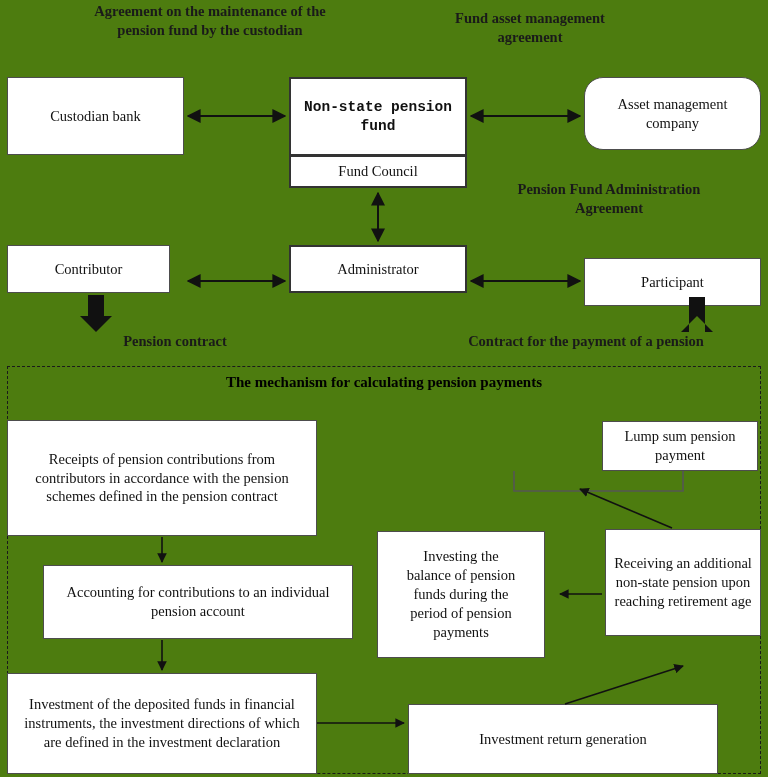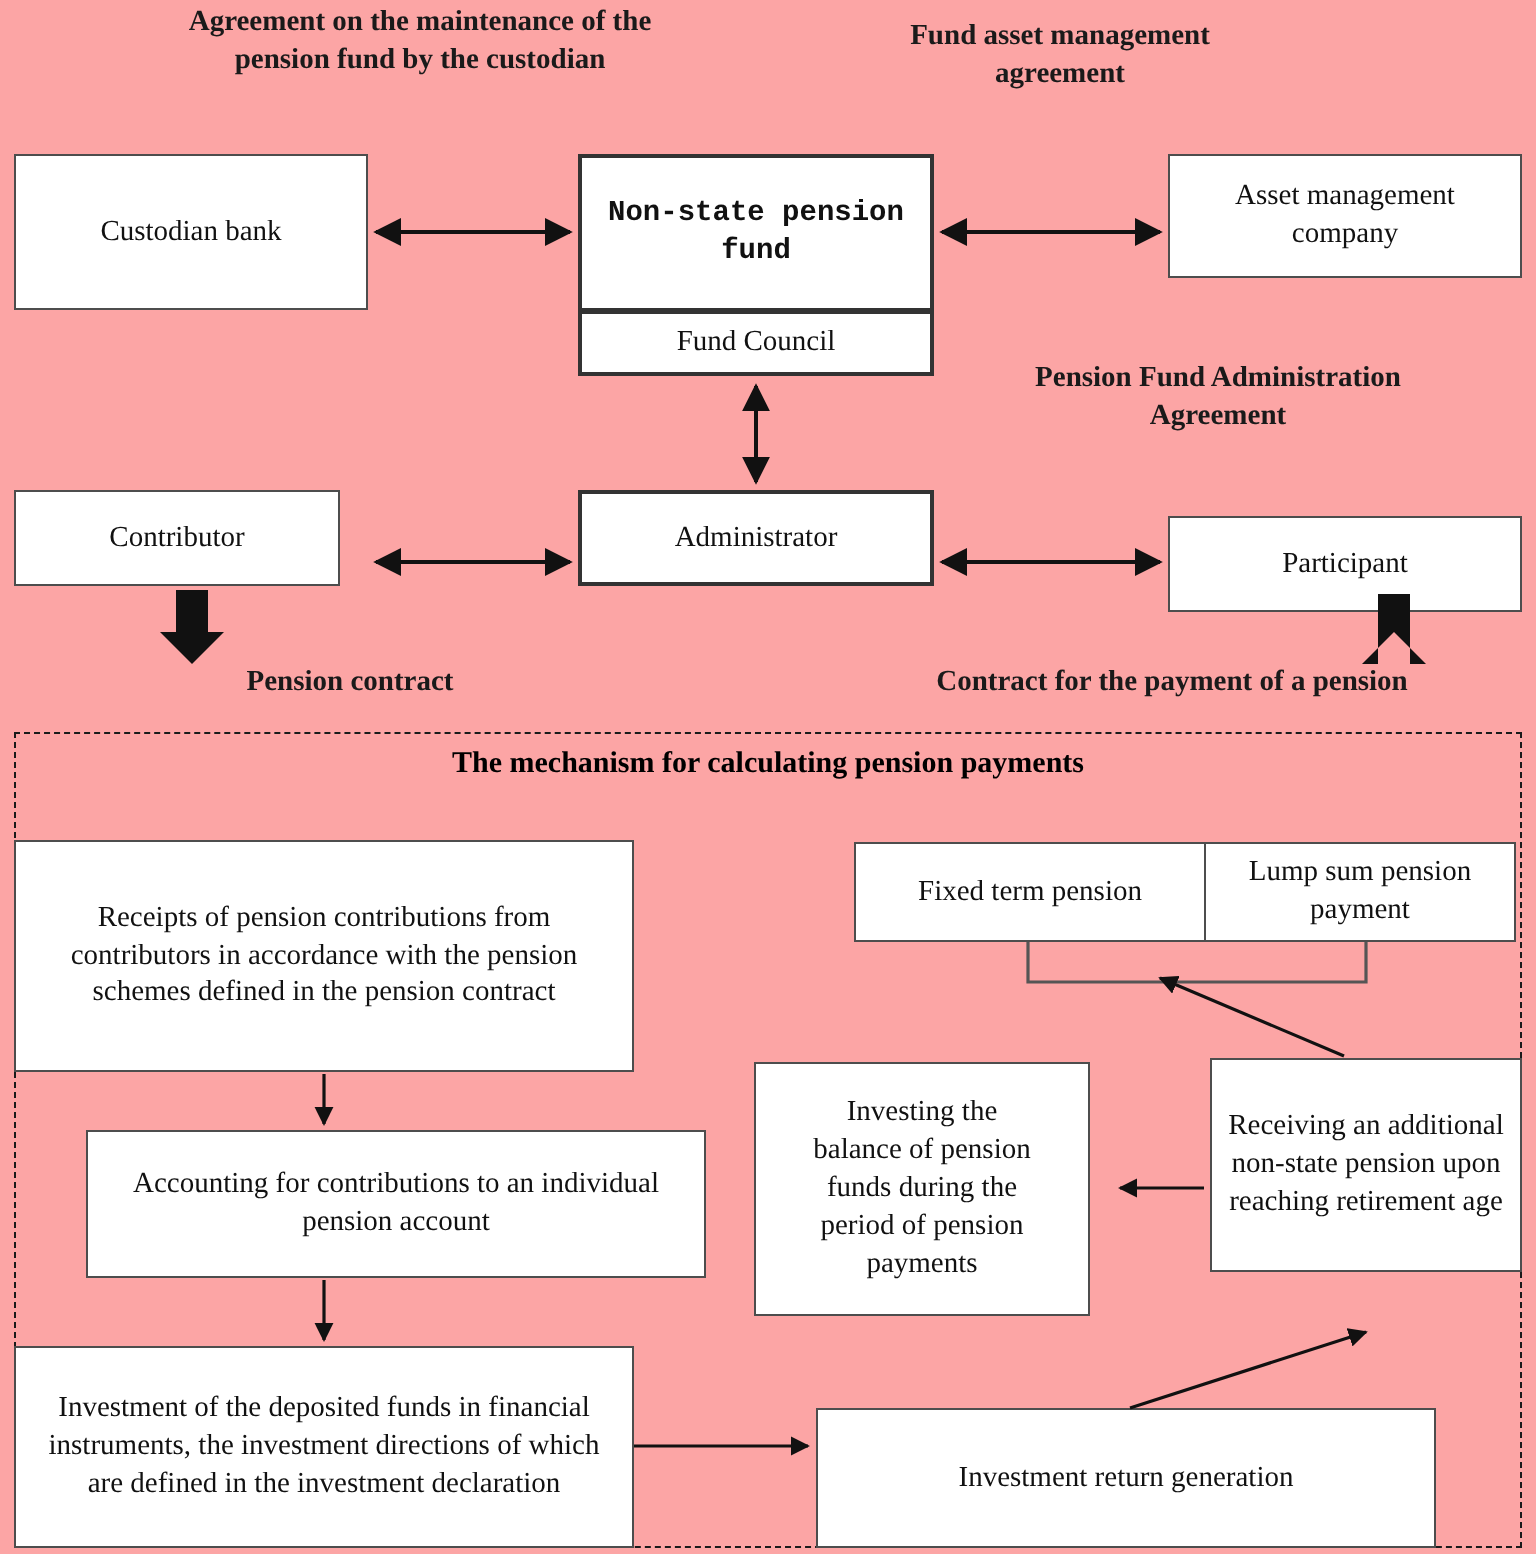--- a/index.html
+++ b/index.html
@@ -4,21 +4,21 @@
 <style>
   html, body {
     margin: 0;
     padding: 0;
     background: #ffffff;
   }
   #canvas {
     position: relative;
     width: 768px;
     height: 777px;
-    background: #fca5a5;
+    background: #4d7c0f;
     font-family: "Liberation Serif", "DejaVu Serif", serif;
     color: #000000;
     overflow: hidden;
   }
   .lbl {
     position: absolute;
     text-align: center;
     font-size: 14.5px;
     line-height: 1.28;
     font-weight: bold;
@@ -75,39 +75,38 @@
   <div class="lbl" style="left:113px; top:332px; width:124px;">Pension contract</div>
 
   <div class="lbl" style="left:450px; top:332px; width:272px;">Contract for the payment of a pension</div>
 
   <div class="box" style="left:7px; top:77px; width:177px; height:78px;">Custodian bank</div>
 
   <div class="box bold dark" style="left:289px; top:77px; width:178px; height:79px; border-width:2.2px;font-family:Liberation Mono, monospace;">Non-state pension fund</div>
 
   <div class="box dark" style="left:289px; top:156px; width:178px; height:32px; border-width:2.2px; border-top-width:1.4px;">Fund Council</div>
 
-  <div class="box" style="left:584px; top:77px; width:177px; height:62px;">Asset management company</div>
+  <div class="box" style="left:584px; top:77px; width:177px; height:73px;border-radius:19px;">Asset management company</div>
 
   <div class="box" style="left:7px; top:245px; width:163px; height:48px;">Contributor</div>
 
   <div class="box dark" style="left:289px; top:245px; width:178px; height:48px; border-width:2px;">Administrator</div>
 
   <div class="box" style="left:584px; top:258px; width:177px; height:48px;">Participant</div>
 
   <div class="dashed-region" style="left:7px; top:366px; width:754px; height:408px;"></div>
 
   <div class="region-title" style="left:7px; top:374px; width:754px;">The mechanism for calculating pension payments</div>
 
   <div class="box" style="left:7px; top:420px; width:310px; height:116px; padding:2px 12px;">Receipts of pension contributions from contributors in accordance with the pension schemes defined in the pension contract</div>
 
   <div class="box" style="left:7px; top:565px; width:310px; height:74px; padding:2px 14px;margin-left:36px;">Accounting for contributions to an individual pension account</div>
 
   <div class="box" style="left:7px; top:673px; width:310px; height:101px; padding:2px 12px;">Investment of the deposited funds in financial instruments, the investment directions of which are defined in the investment declaration</div>
 
-  <div class="box" style="left:427px; top:421px; width:176px; height:50px;">Fixed term pension</div>
 
   <div class="box" style="left:602px; top:421px; width:156px; height:50px;">Lump sum pension payment</div>
 
   <div class="box" style="left:377px; top:531px; width:168px; height:127px; padding:2px 23px;">Investing the balance of pension funds during the period of pension payments</div>
 
   <div class="box" style="left:605px; top:529px; width:156px; height:107px; padding:2px 7px;">Receiving an additional non-state pension upon reaching retirement age</div>
 
   <div class="box" style="left:408px; top:704px; width:310px; height:70px;">Investment return generation</div>
 
   <svg class="svg-layer" viewBox="0 0 768 777" xmlns="http://www.w3.org/2000/svg">

